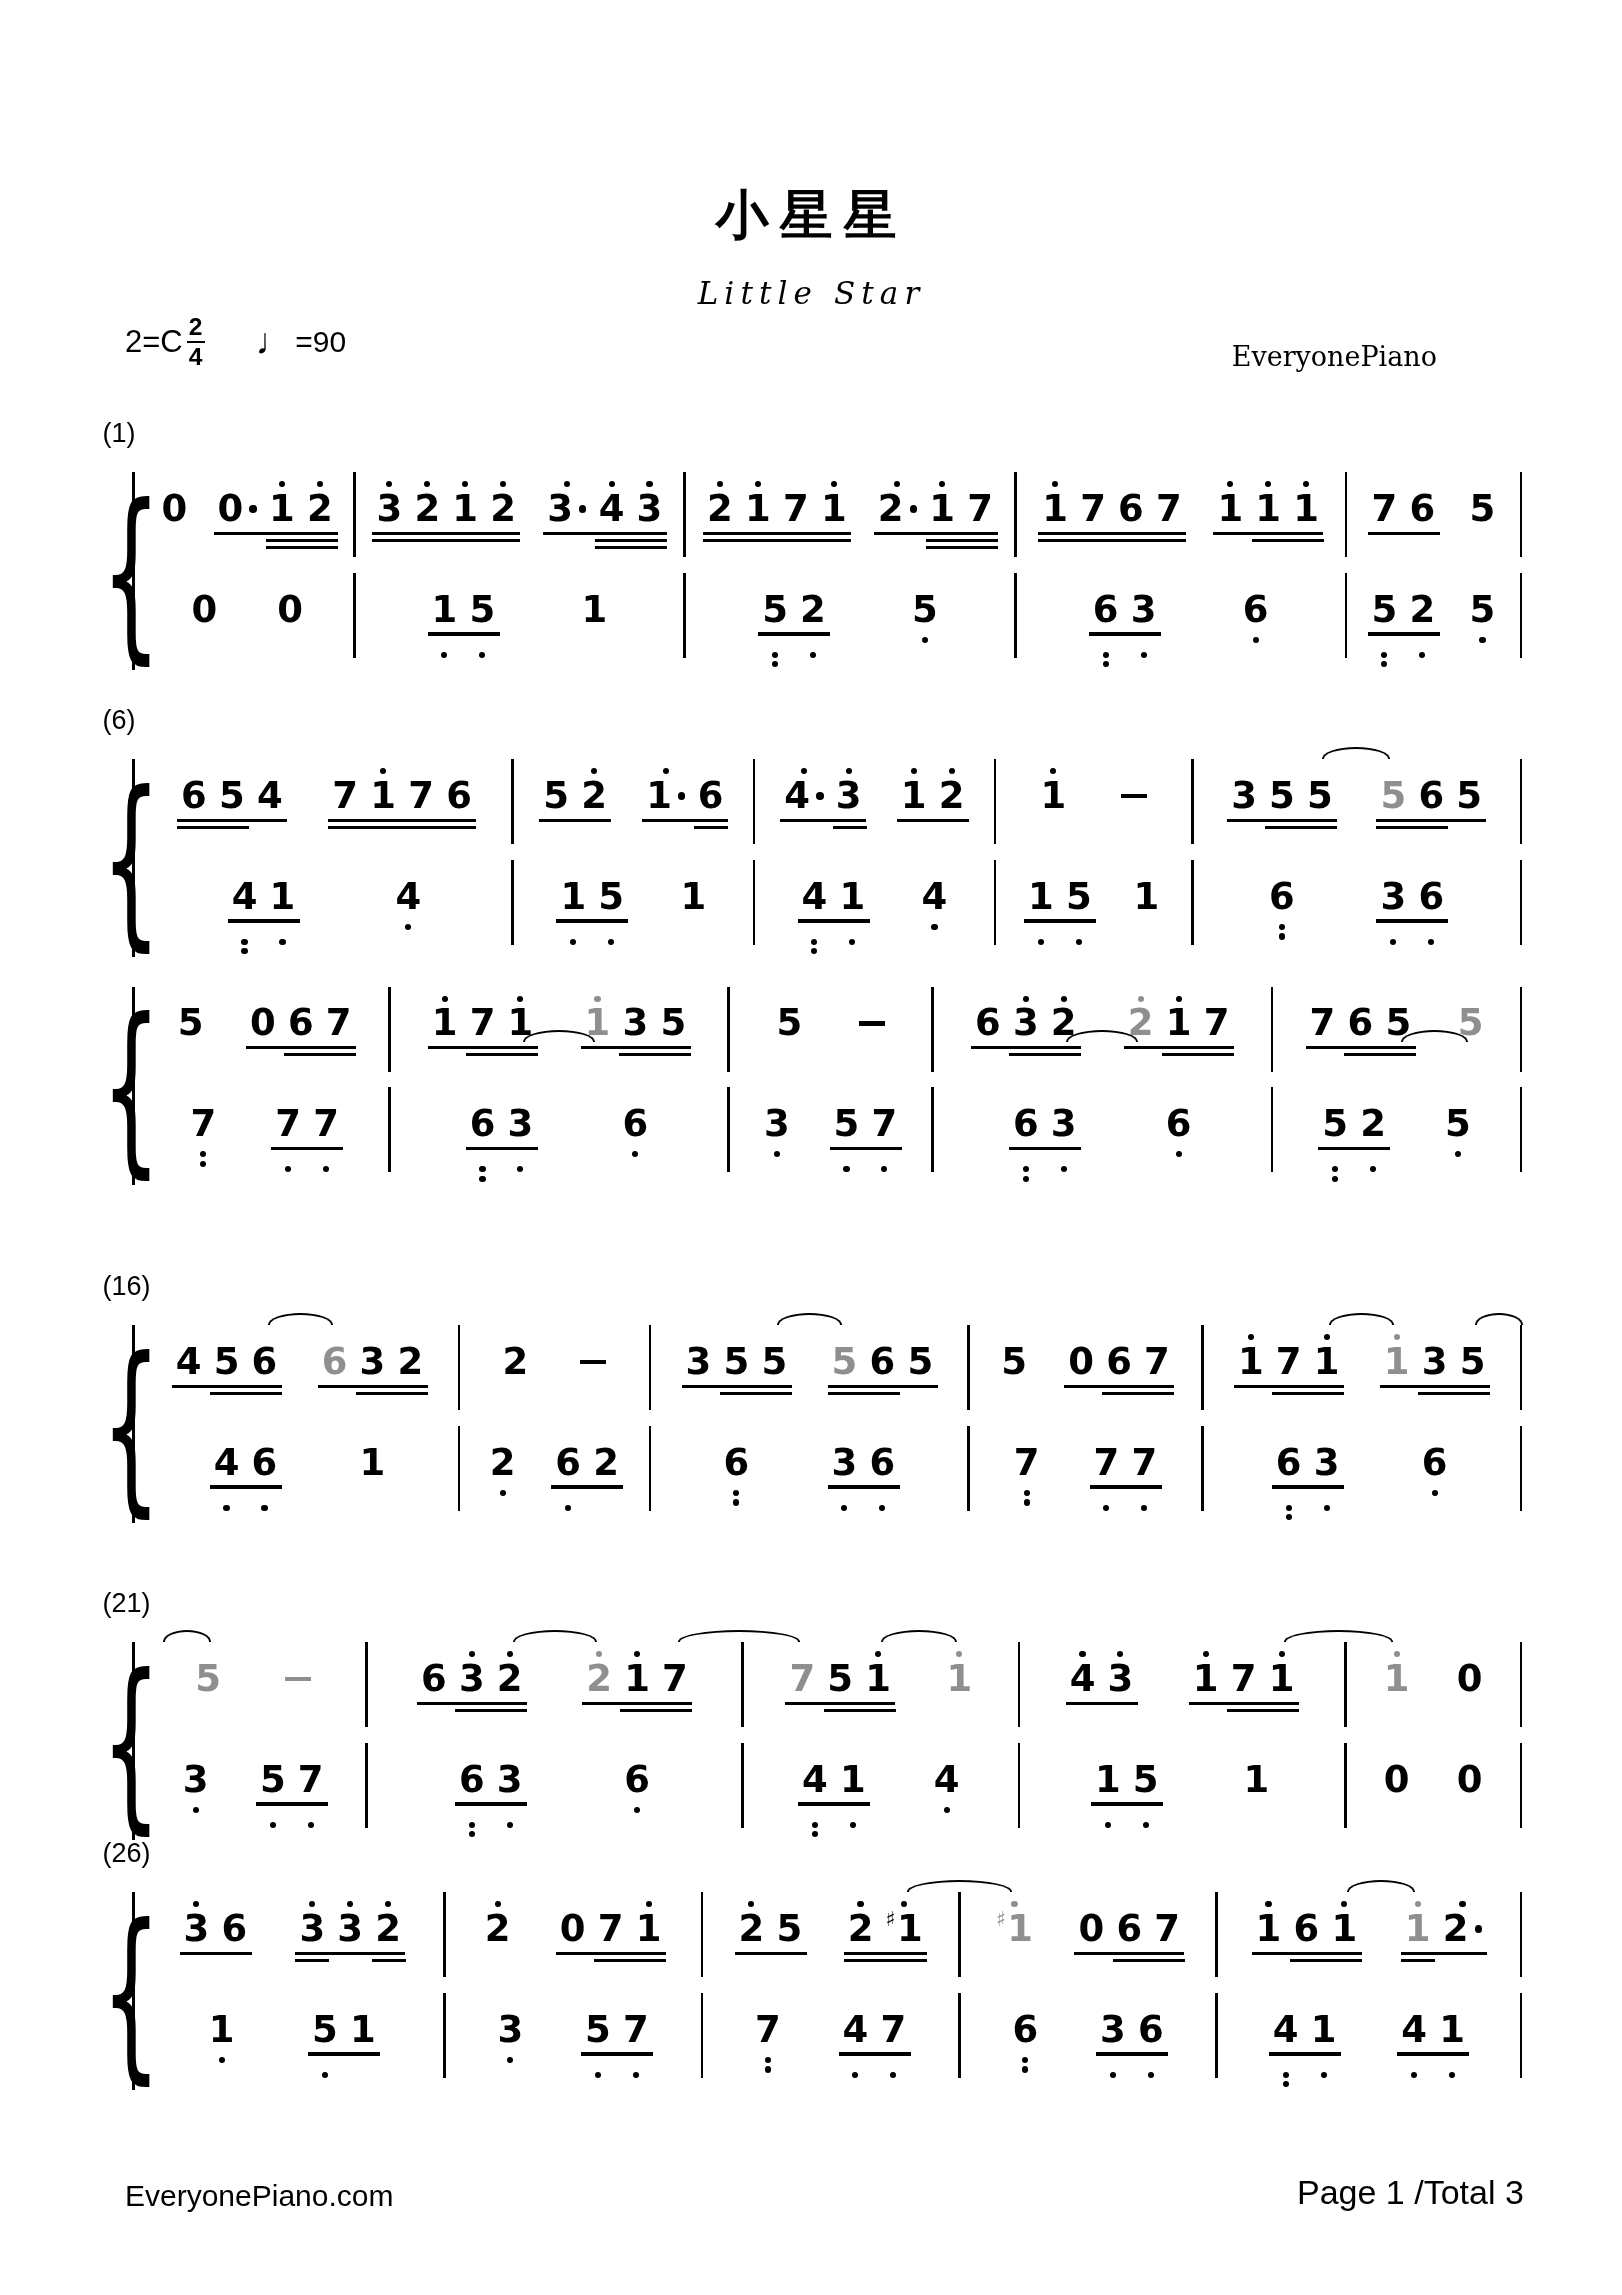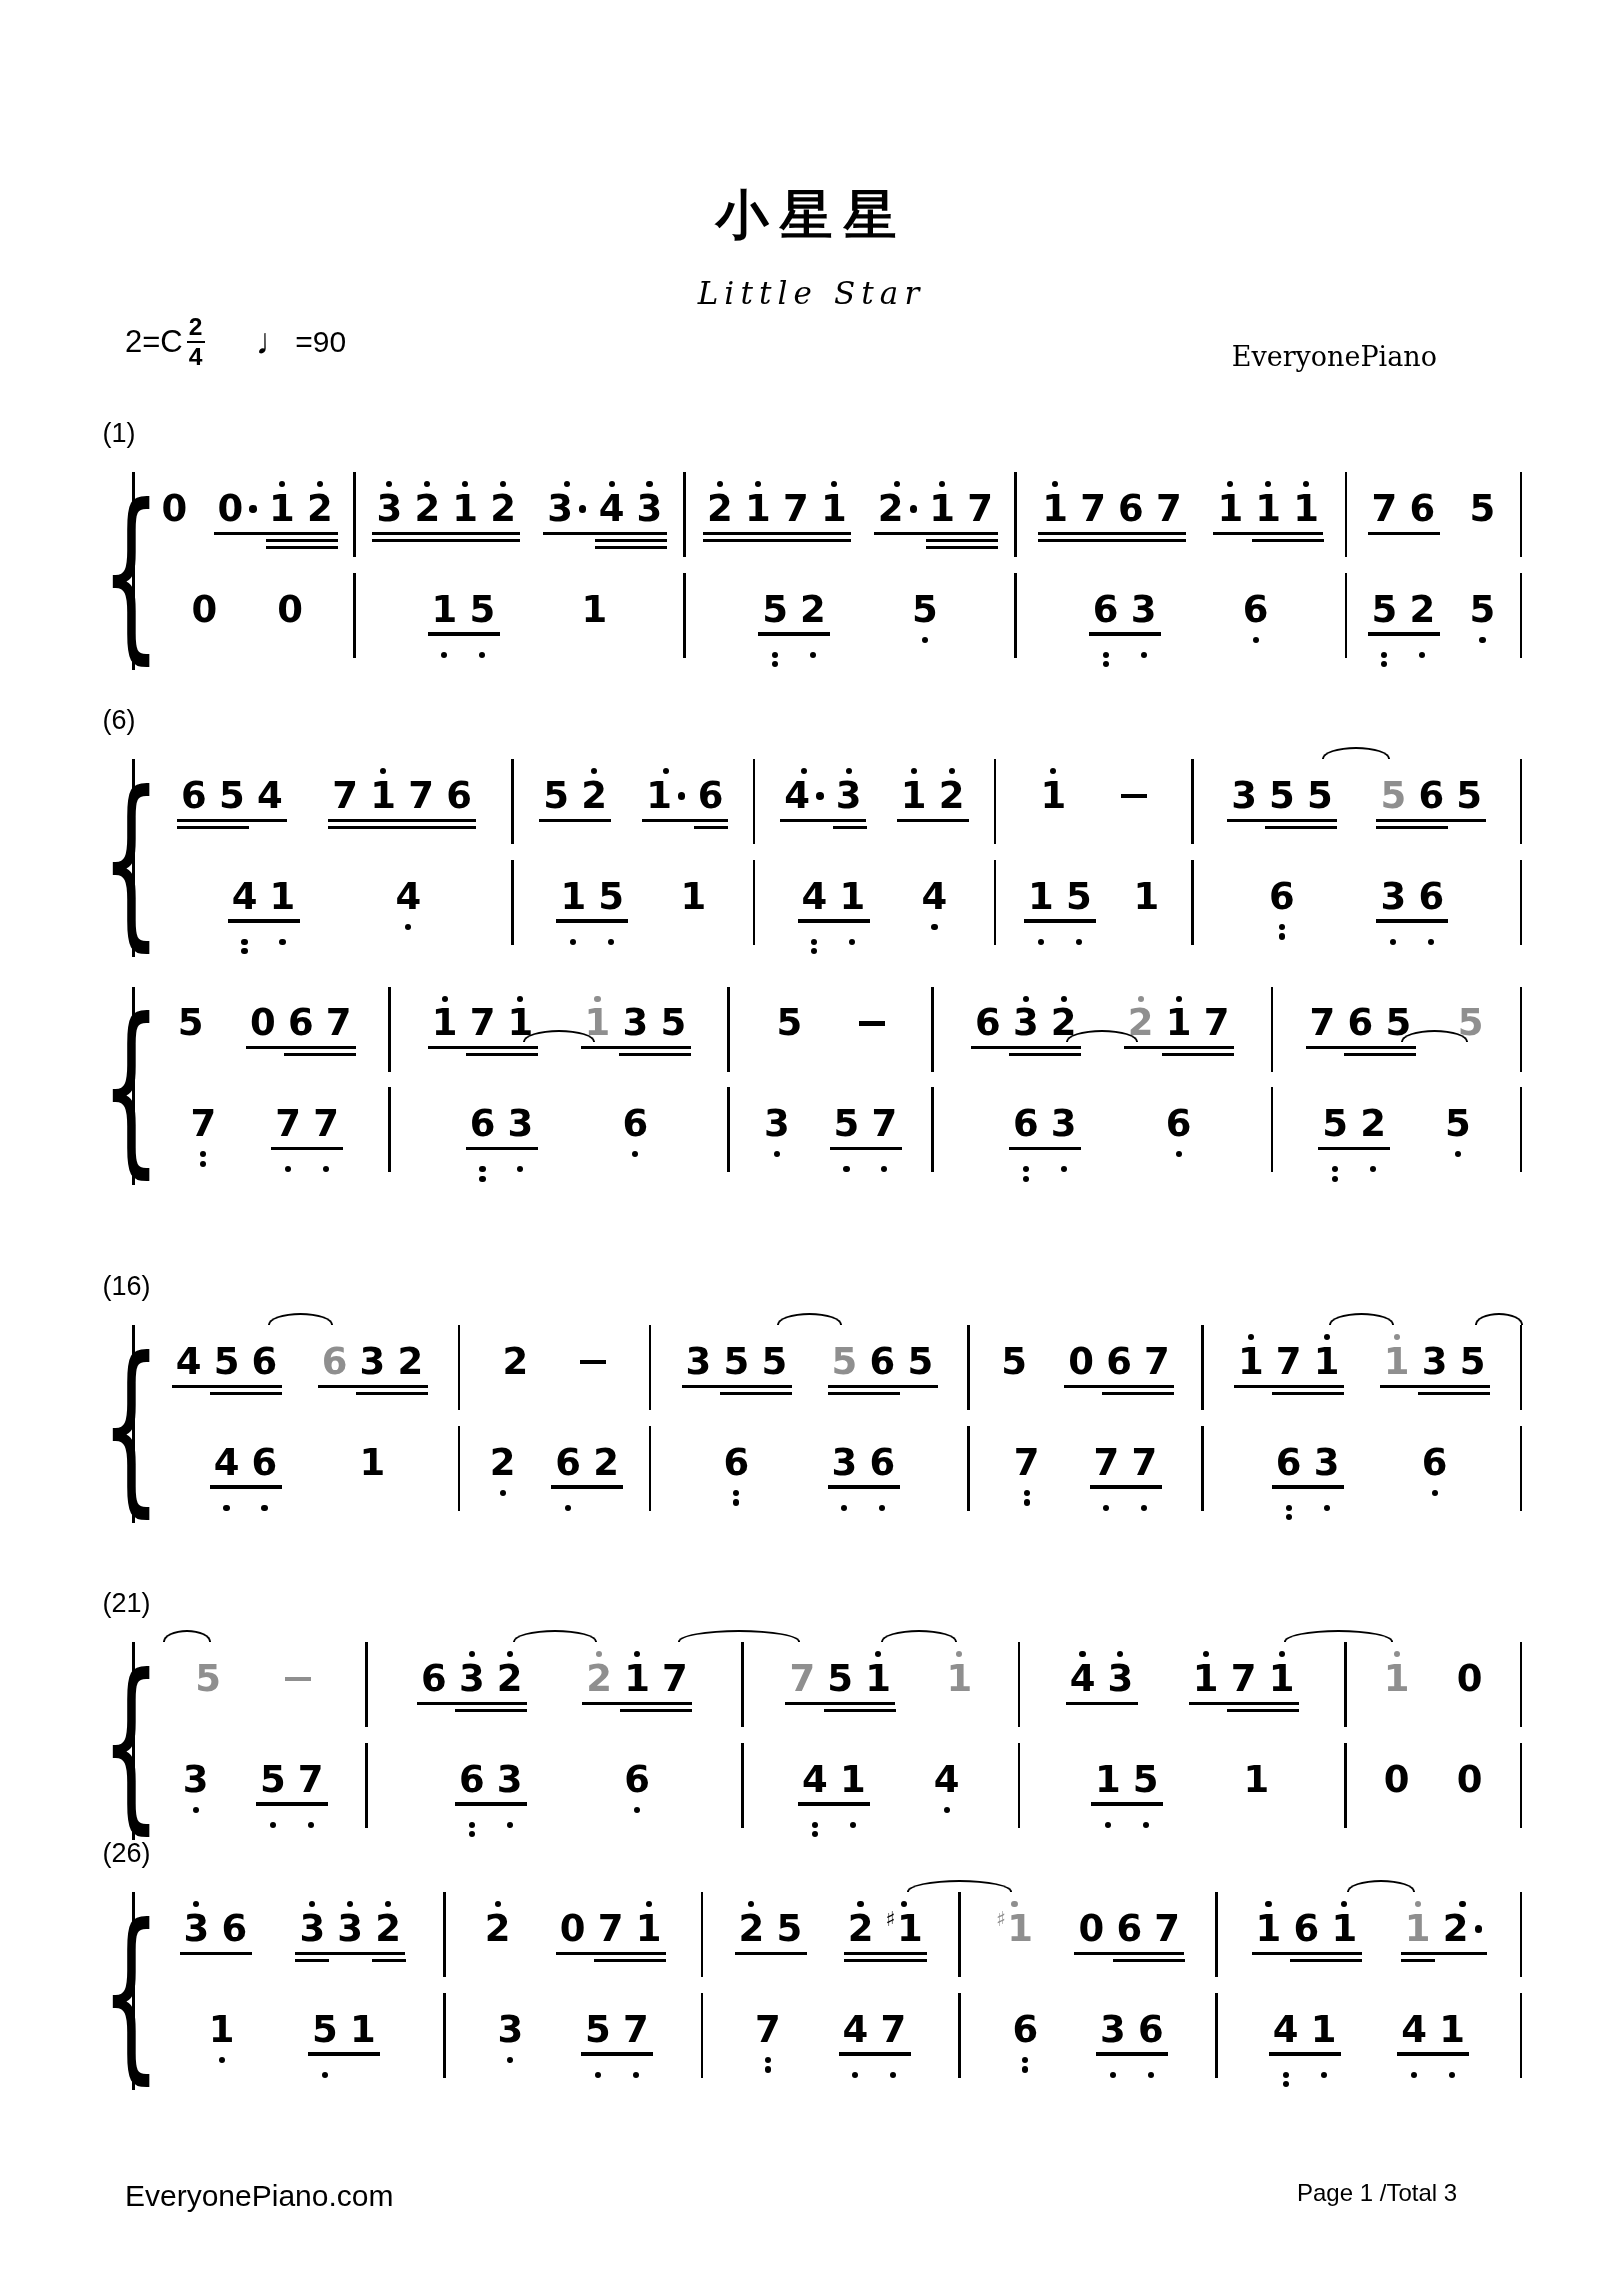--- a/index.html
+++ b/index.html
@@ -12,21 +12,21 @@
             font-family:"DejaVu Serif",serif;font-style:italic;font-size:31px;line-height:42px;letter-spacing:6.1px;}
   #keyrow{left:125px;top:313px;display:flex;align-items:center;font-size:31px;}
   .frac{display:inline-flex;flex-direction:column;align-items:center;font-weight:700;font-size:24.6px;line-height:27px;margin-left:4.1px;}
   .frac .num{border-bottom:2.7px solid #000;padding:0 2px 0.7px 2px;}
   .frac .den{padding-top:0.7px;}
   #tempo{display:flex;align-items:center;margin-left:51px;}
   #tempo .nglyph{font-size:37px;line-height:37px;}
   #tempo .tval{font-size:30px;margin-left:2.7px;}
   #brand{right:186px;top:340px;font-family:"DejaVu Serif",serif;font-size:27px;line-height:33px;}
   #footer-site{left:125px;top:2143px;font-size:30px;line-height:34px;margin-top:36px;}
-  #footer-page{left:1297px;top:2177px;font-size:24px;line-height:31px;}
+  #footer-page{left:1297px;top:2177px;font-size:34px;line-height:31px;}
 
   .system{position:absolute;left:101px;right:102px;}
   .syslabel{font-size:27px;line-height:31px;height:31px;margin:0 0 24.6px 1.4px;}
   .staves{display:flex;align-items:flex-start;}
   .brace{width:31px;flex:none;font-family:"DejaVu Sans",sans-serif;font-size:172px;line-height:197px;
          transform:scale(0.55,1.08);transform-origin:left center;overflow:visible;}
   .startbar{width:2.7px;height:198px;background:#000;flex:none;margin:-1.4px 5.5px 0 0;}
   .mwrap{flex:1;display:flex;}
   .mcol{display:flex;flex-direction:column;min-width:0;}
   .mcell{position:relative;height:94px;display:flex;justify-content:space-evenly;align-items:flex-start;}

